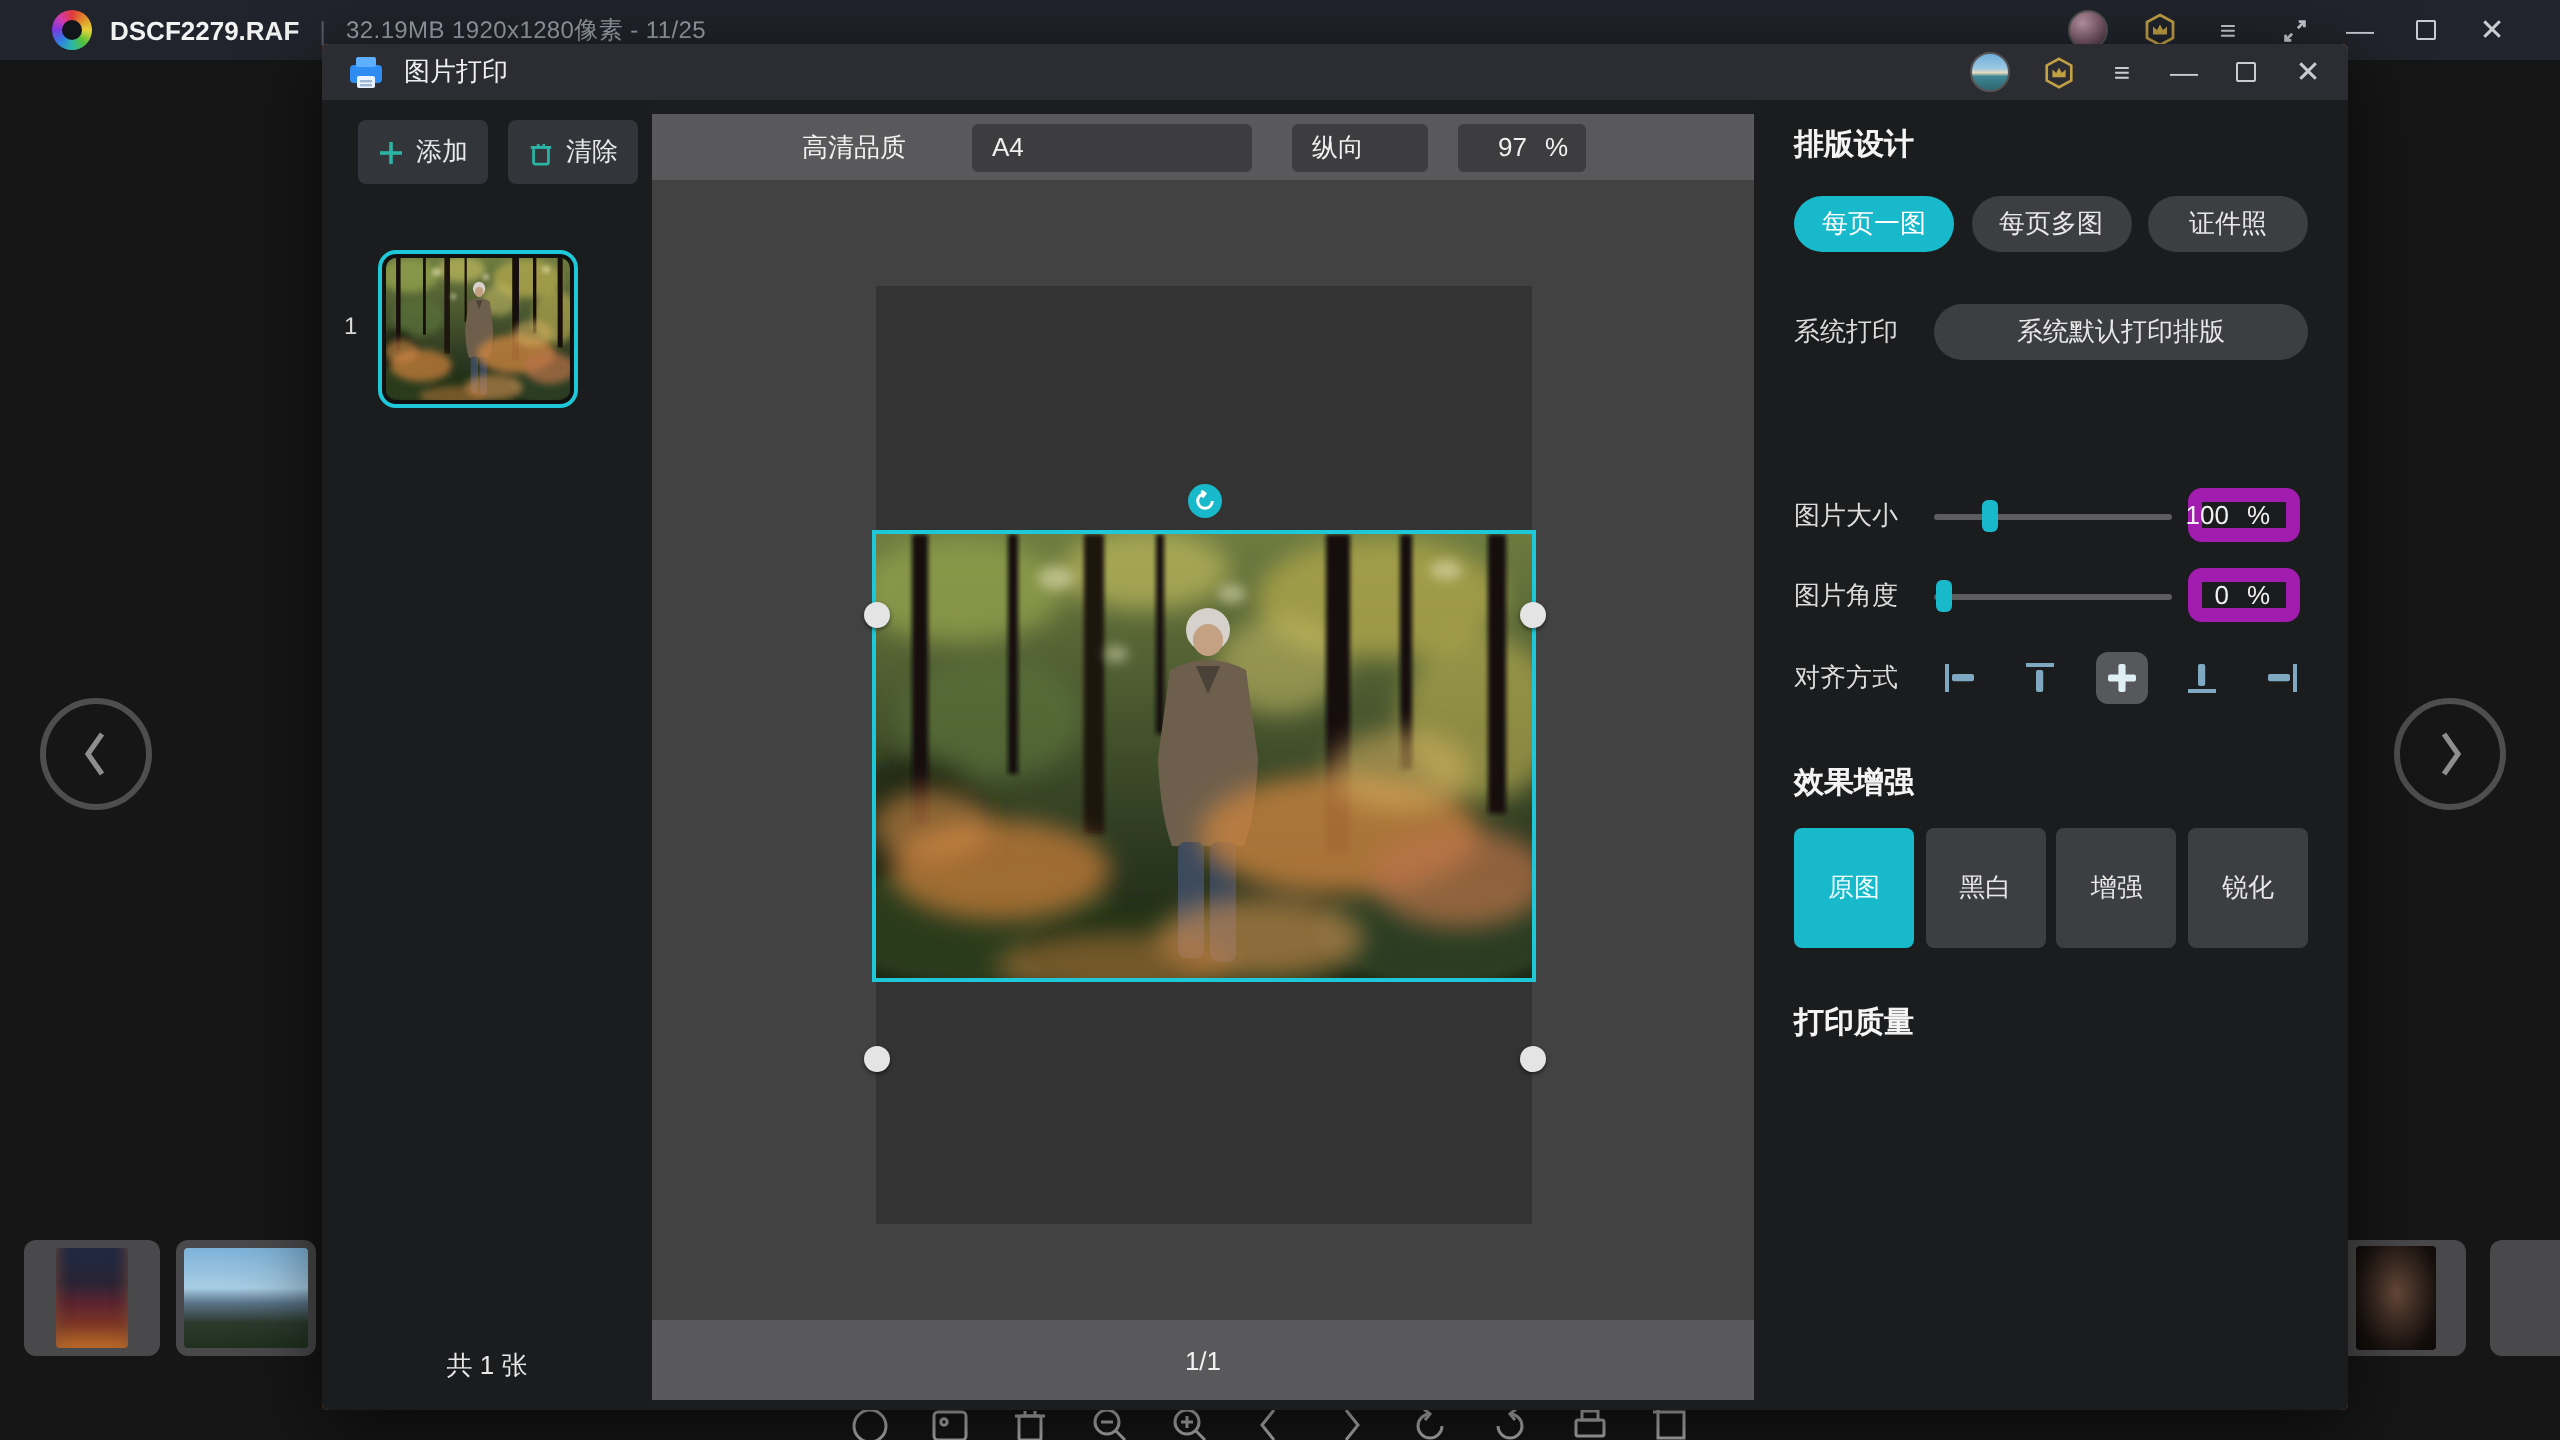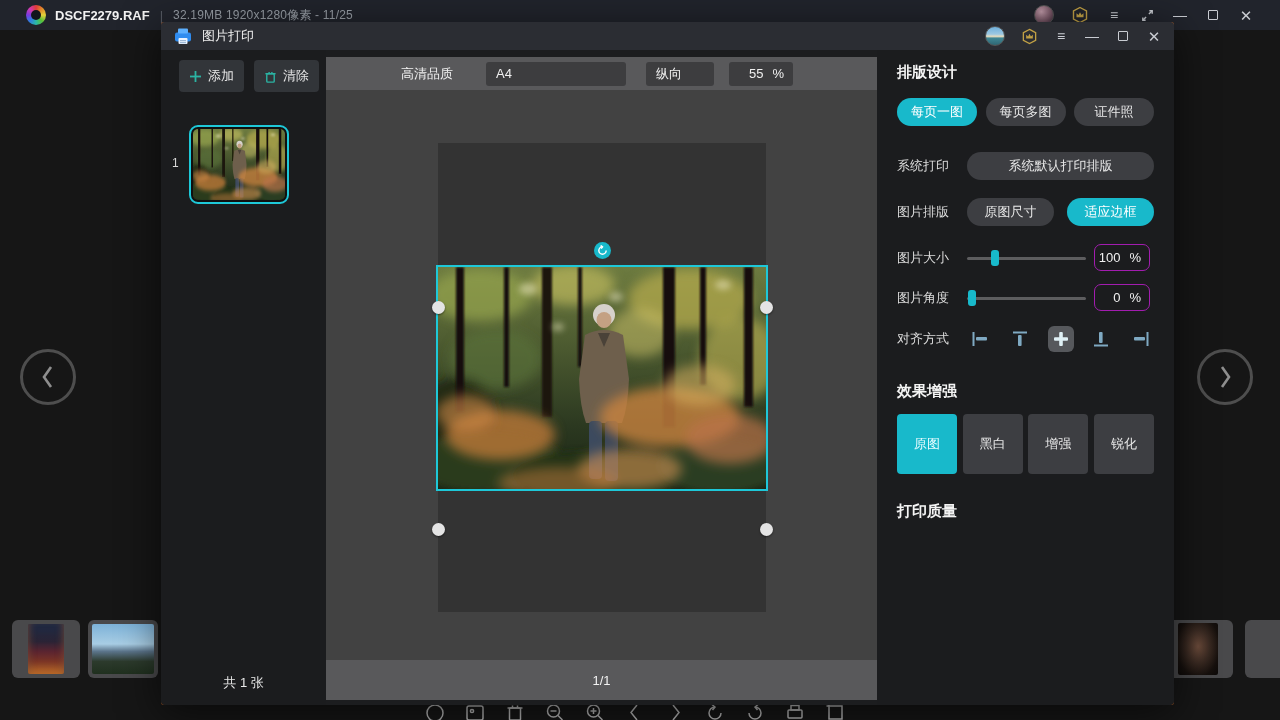--- a/index.html
+++ b/index.html
@@ -78,21 +78,21 @@
   .dlg-right-panel { position:absolute; left:716px; top:28px; width:297px; height:655px; background:#1b1c1e; border-radius:0 0 3px 0; }
   .rp-heading { position:absolute; left:20px; font-size:15px; font-weight:bold; color:#f4f4f4; }
   .rp-row { position:absolute; left:20px; width:257px; display:flex; align-items:center; }
   .pill { height:28px; border-radius:14px; background:#3d3e42; display:flex; align-items:center; justify-content:center;
           font-size:13px; color:#e8e8e8; cursor:default; }
   .pill.active { background:#18b9cb; color:#ffffff; }
   .rp-label { font-size:13px; color:#dcdcdc; width:66px; flex:none; }
   .slider { position:relative; width:119px; height:16px; flex:none; margin-right:8px; }
   .slider .track { position:absolute; left:0; right:0; top:7px; height:3px; background:#5d5d5f; border-radius:2px; }
   .slider .thumb { position:absolute; top:0; width:8px; height:16px; background:#18b9cb; border-radius:3px; }
-  .valbox { width:56px; height:27px; border:1px solid #a21caf; border-radius:7px; display:flex; align-items:center;
+  .valbox { width:56px; height:27px; border:7px solid #a21caf; border-radius:7px; display:flex; align-items:center;
             justify-content:flex-end; gap:9px; padding-right:8px; font-size:13px; color:#f0f0f0; }
   .align-group { display:flex; justify-content:space-between; flex:1; align-items:center; }
   .align-ic { width:26px; height:26px; display:flex; align-items:center; justify-content:center; border-radius:6px; }
   .align-ic.active { background:#56585c; }
   .sq-btn { width:60px; height:60px; background:#3d3e42; border-radius:4px; display:flex; align-items:center;
             justify-content:center; font-size:13px; color:#e8e8e8; cursor:default; }
   .sq-btn.active { background:#18b9cb; color:#ecfdff; }
   .q-pill { width:118px; height:32px; border-radius:16px; background:#3d3e42; display:flex; align-items:center;
             justify-content:center; font-size:13px; color:#e8e8e8; }
   .q-pill.active { background:#18b9cb; color:#ffffff; }
@@ -335,21 +335,21 @@
     <div class="dlg-center">
       <div class="options-bar">
         <span class="ob-label">高清品质</span>
         <div class="ob-field ob-paper">
             <span>A4</span>
           </div>
         <div class="ob-field ob-orient">
             <span>纵向</span>
           </div>
         <div class="ob-field ob-zoom">
-          <span>55</span>
+          <span>97</span>
           <span>%</span>
         </div>
       </div>
 
       <div class="preview">
         <div class="page"></div>
         <div class="photo-box">
           <svg viewBox="0 0 328 222" preserveAspectRatio="none">
               <use href="#forest"></use>
             </svg>
@@ -378,25 +378,20 @@
         <div class="pill active" style="width:80px;">每页一图</div>
         <div class="pill" style="width:80px;">每页多图</div>
         <div class="pill" style="width:80px;">证件照</div>
       </div>
 
       <div class="rp-row" style="top:102px;">
         <span class="rp-label">系统打印</span>
         <div class="pill" style="width:187px; margin-left:4px;">系统默认打印排版</div>
       </div>
 
-      <div class="rp-row" style="top:148px;">
-        <span class="rp-label">图片排版</span>
-        <div class="pill" style="width:87px; margin-left:4px;">原图尺寸</div>
-        <div class="pill active" style="width:87px; margin-left:13px;">适应边框</div>
-      </div>
 
       <div class="rp-row" style="top:194px;">
         <span class="rp-label">图片大小</span>
         <div class="slider" style="margin-left:4px;">
           <div class="track"></div>
             <div class="thumb" style="left:24px;"></div>
         </div>
         <div class="valbox">
           <span>100</span>
           <span>%</span>

